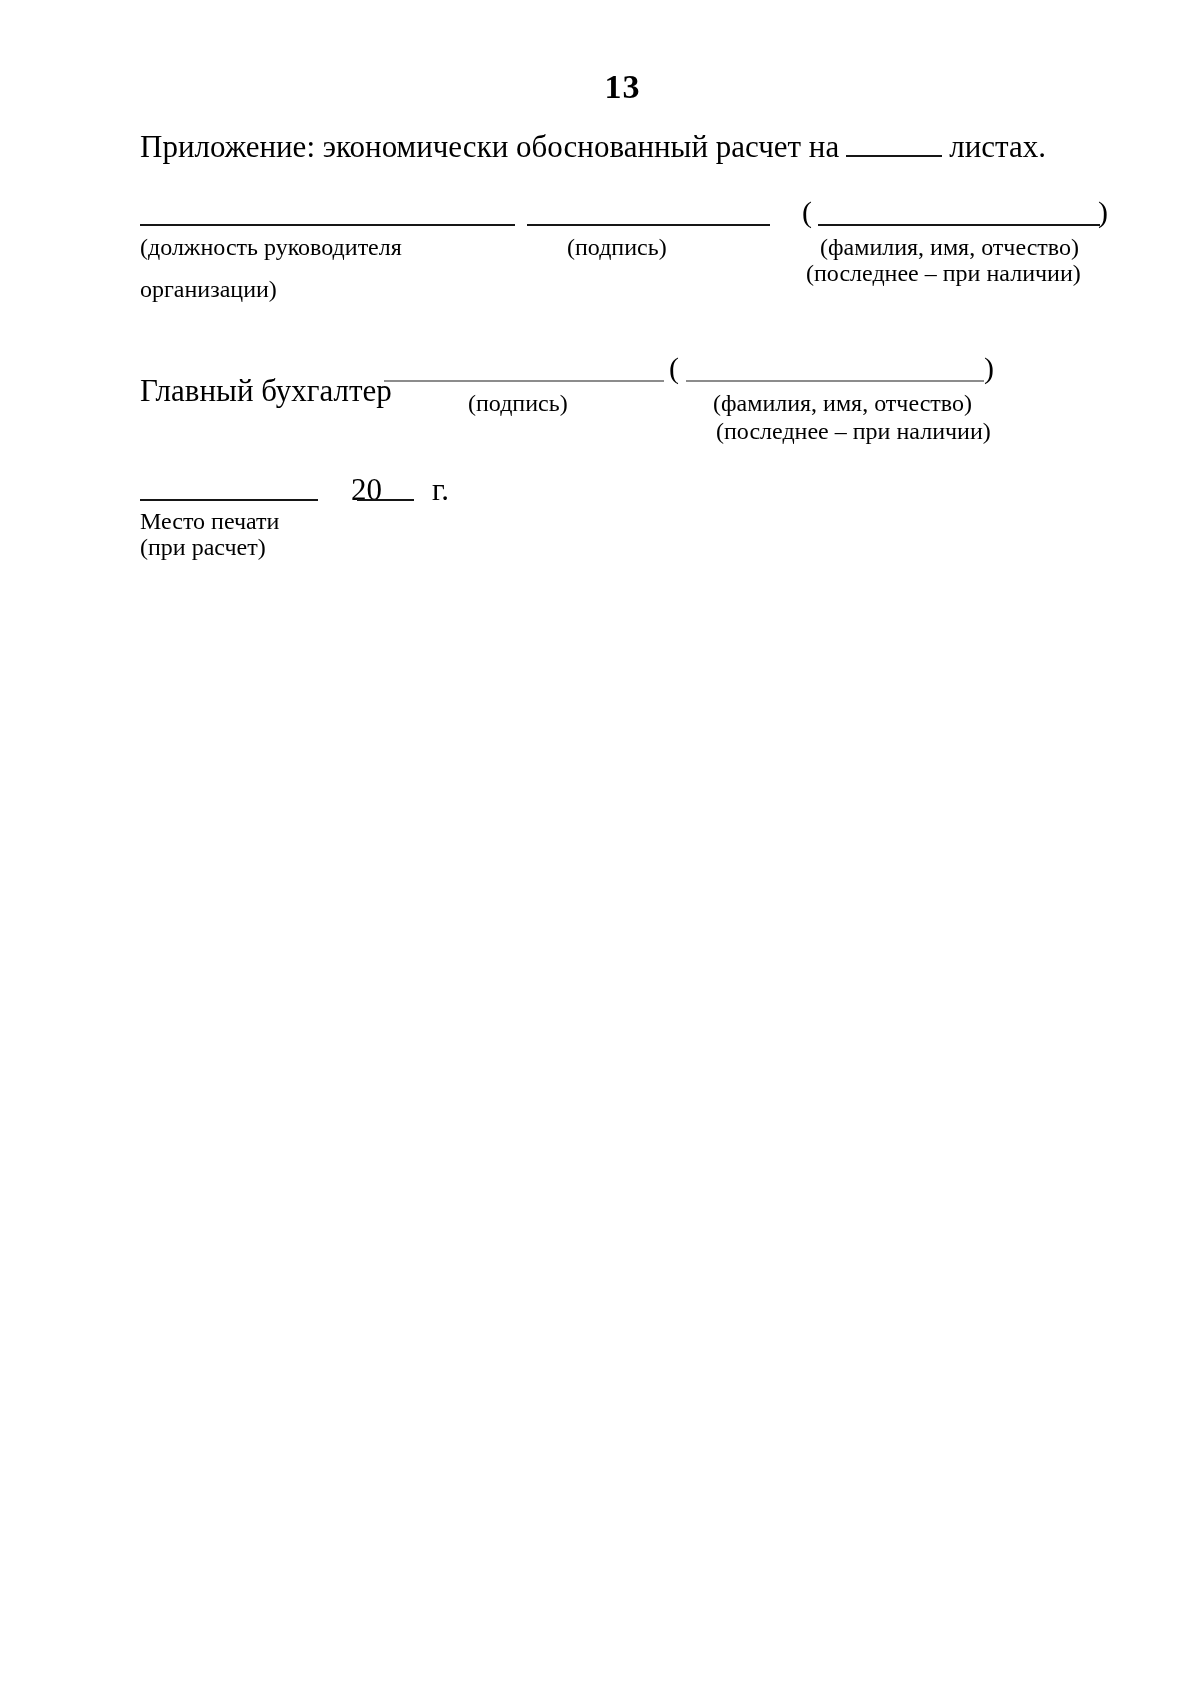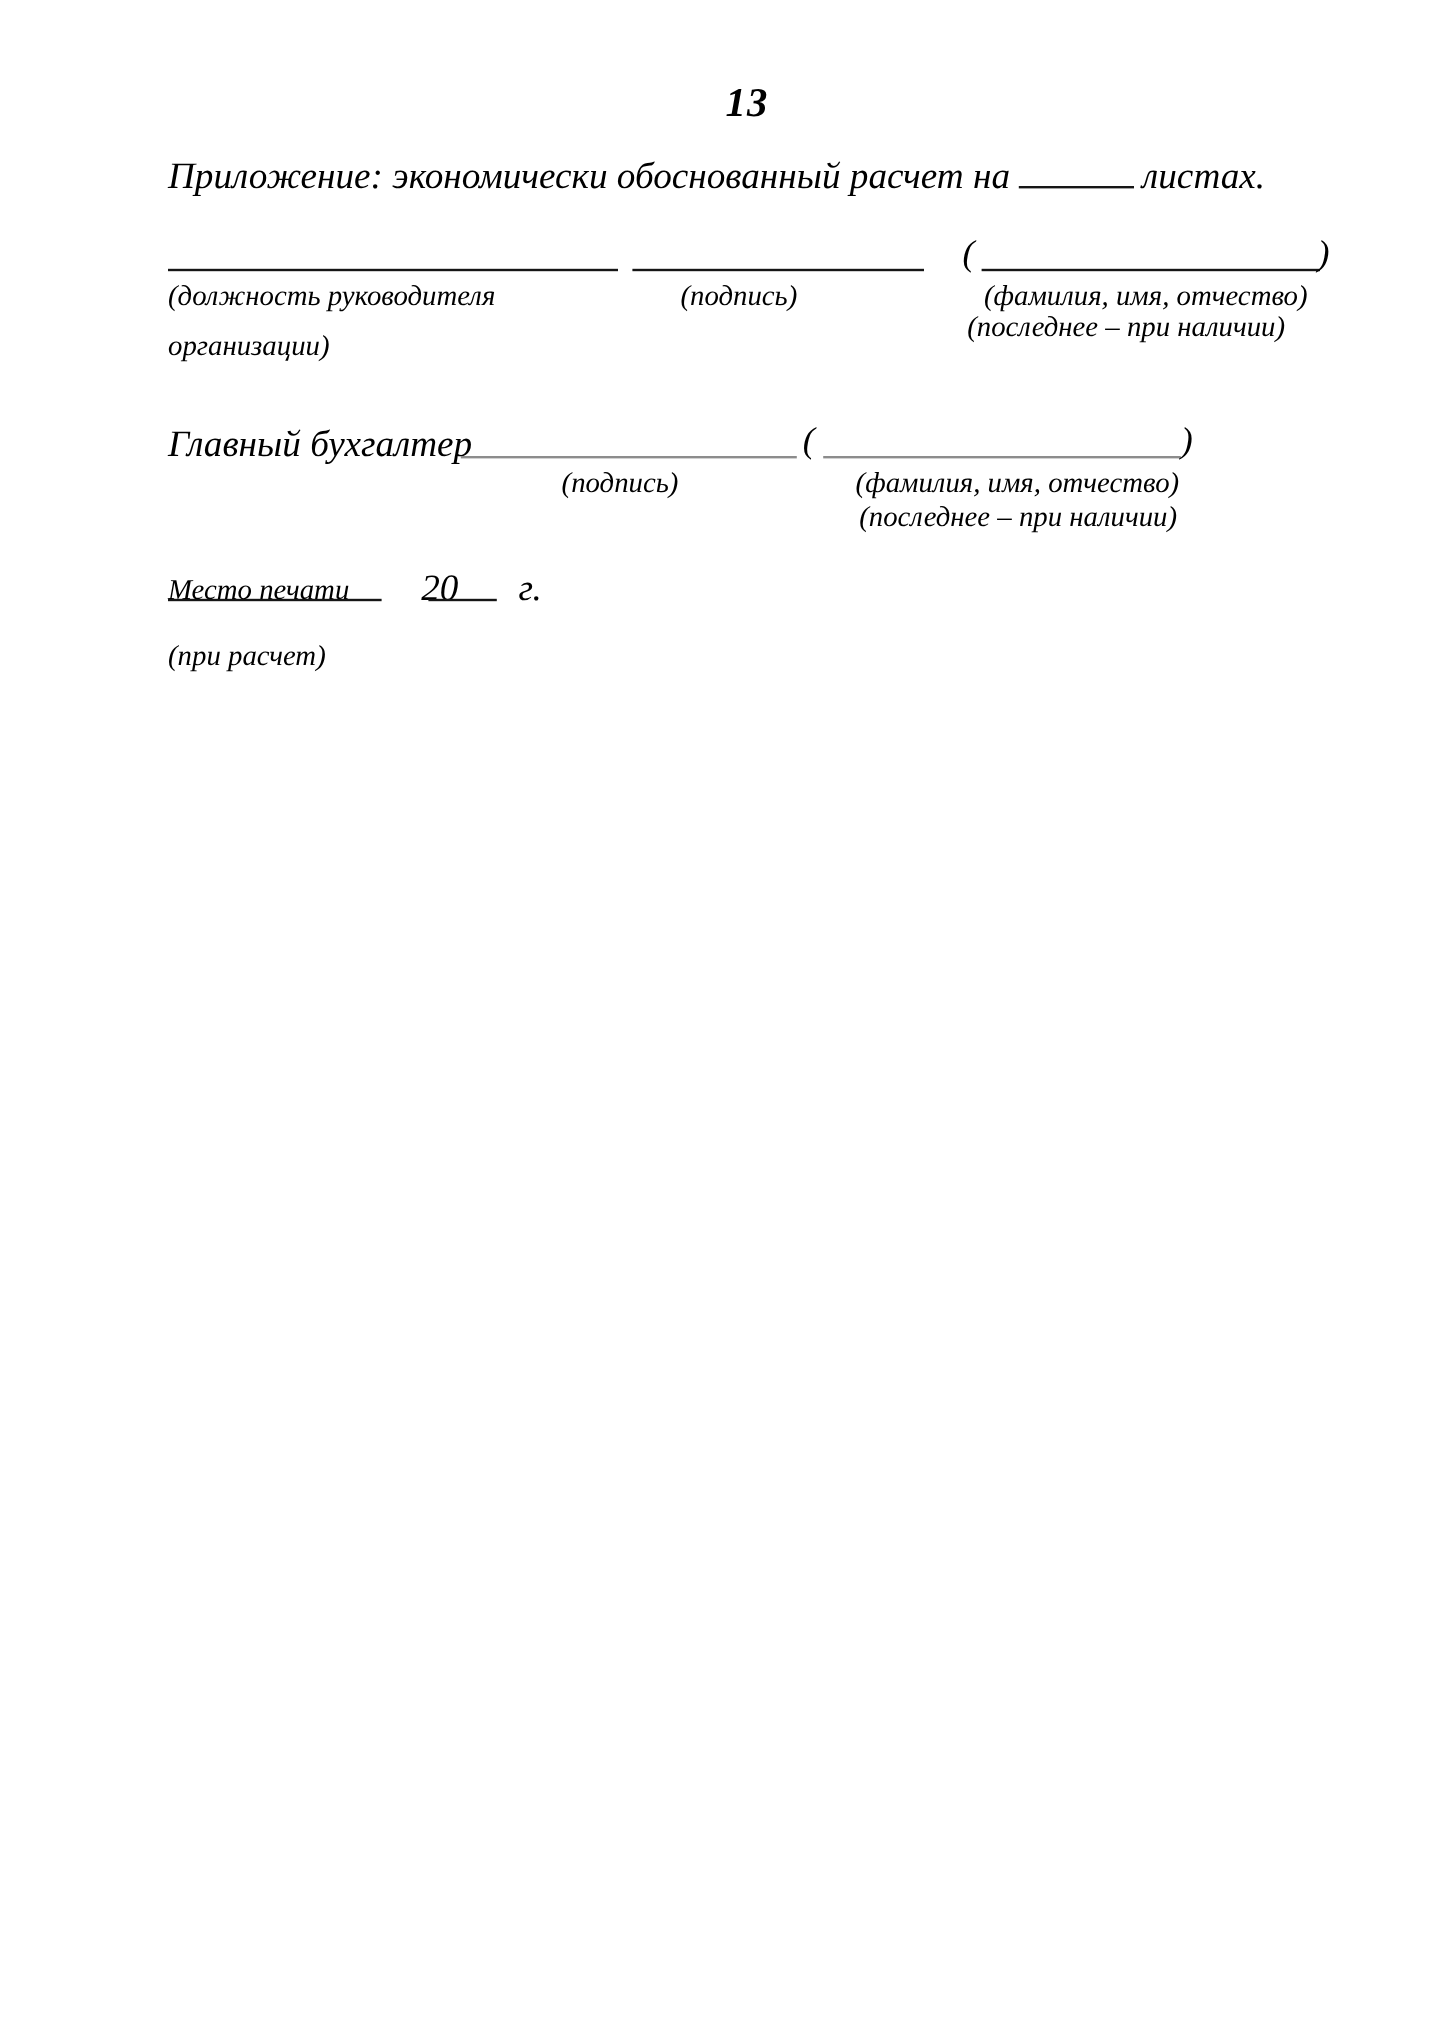--- a/index.html
+++ b/index.html
@@ -8,21 +8,20 @@
     background: #ffffff;
   }
   .page {
     position: relative;
     width: 1200px;
     height: 1698px;
     background: #ffffff;
     font-family: "Liberation Serif", "DejaVu Serif", serif;
     color: #000000;
     overflow: hidden;
-    font-style: italic;
   }
   .abs { position: absolute; white-space: nowrap; }
 
   .page-number {
     position: absolute;
     left: 140px;
     width: 965px;
     top: 68px;
     text-align: center;
     font-size: 34px;
@@ -72,31 +71,31 @@
   <span class="paren" style="left:802px; top:194px;">(</span>
   <div class="uline" style="left:818px; top:224px; width:282px;"></div>
   <span class="paren" style="left:1098px; top:194px;">)</span>
 
   <div class="abs label-text" style="left:140px; top:234px;">(должность руководителя</div>
   <div class="abs label-text" style="left:140px; top:276px;">организации)</div>
   <div class="abs label-text" style="left:567px; top:234px;">(подпись)</div>
   <div class="abs label-text" style="left:820px; top:234px;">(фамилия, имя, отчество)</div>
   <div class="abs label-text" style="left:806px; top:260px;">(последнее – при наличии)</div>
 
-  <div class="abs body-text" style="left:140px; top:352px;">Главный бухгалтер</div>
+  <div class="abs body-text" style="left:140px; top:373px;">Главный бухгалтер</div>
   <div class="uline gray" style="left:384px; top:380px; width:280px;"></div>
   <span class="paren" style="left:669px; top:350px;">(</span>
   <div class="uline gray" style="left:686px; top:380px; width:298px;"></div>
   <span class="paren" style="left:984px; top:350px;">)</span>
 
   <div class="abs label-text" style="left:468px; top:390px;">(подпись)</div>
   <div class="abs label-text" style="left:713px; top:390px;">(фамилия, имя, отчество)</div>
   <div class="abs label-text" style="left:716px; top:418px;">(последнее – при наличии)</div>
 
   <div class="uline thin" style="left:140px; top:499px; width:178px;"></div>
   <div class="abs body-text" style="left:327px; top:472px;margin-left:24px;">20</div>
   <div class="uline thin" style="left:357px; top:499px; width:57px;"></div>
   <div class="abs body-text" style="left:432px; top:472px;">г.</div>
 
-  <div class="abs label-text" style="left:140px; top:479px;">Место печати</div>
+  <div class="abs label-text" style="left:140px; top:508px;">Место печати</div>
   <div class="abs label-text" style="left:140px; top:534px;">(при расчет)</div>
 
 </div>
 
 </body></html>

